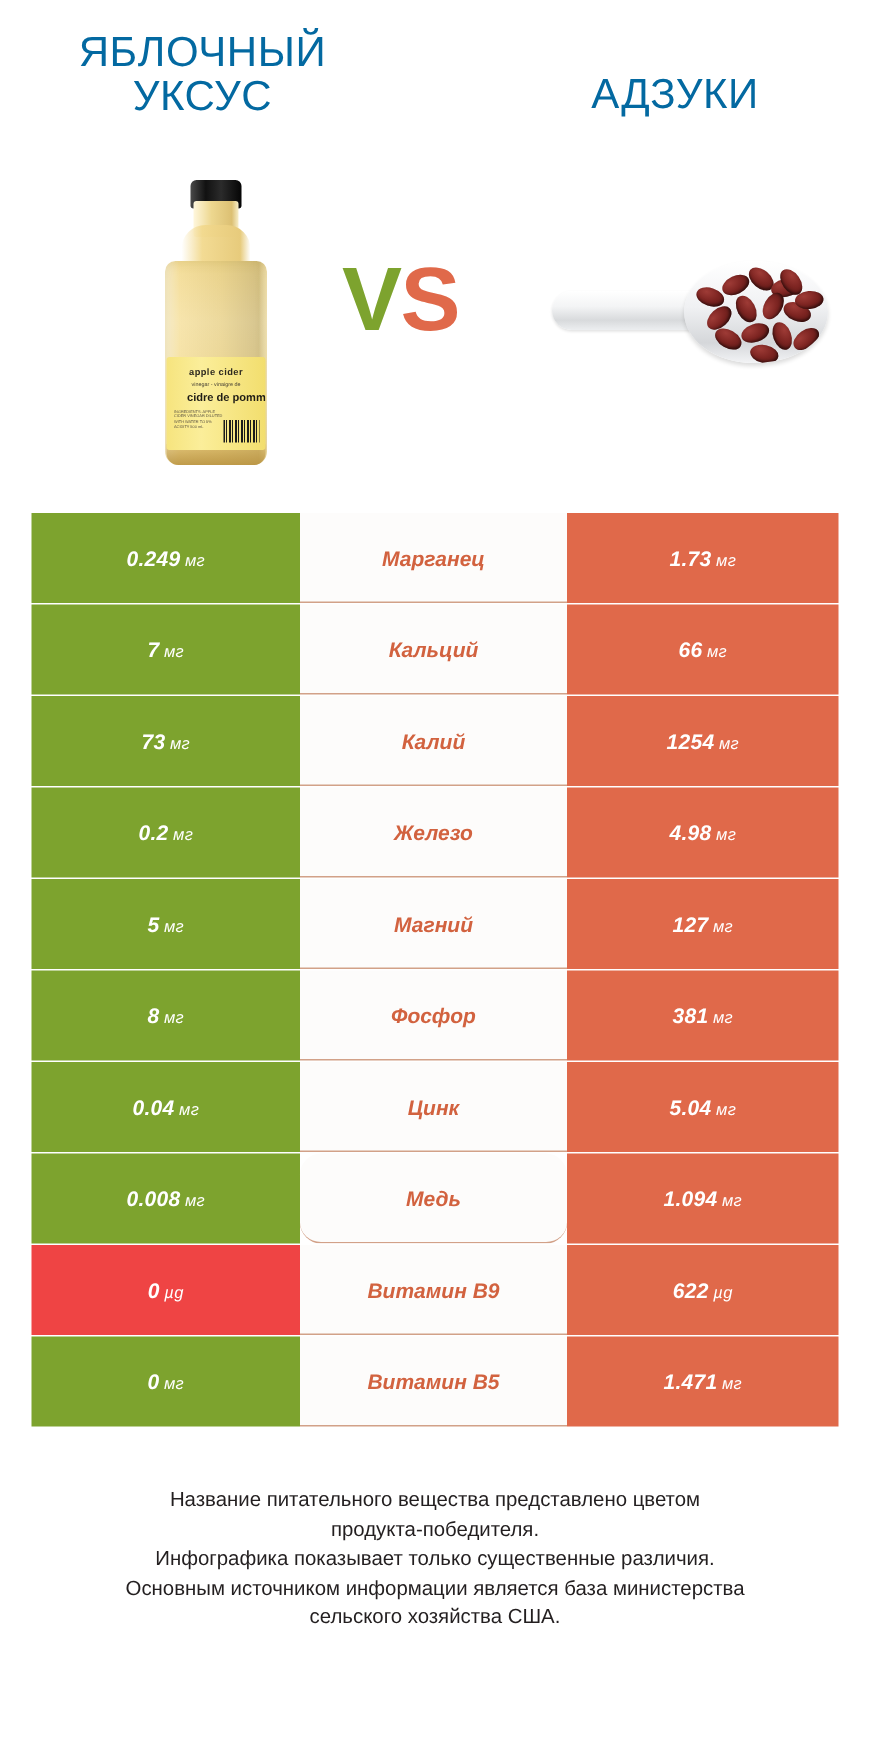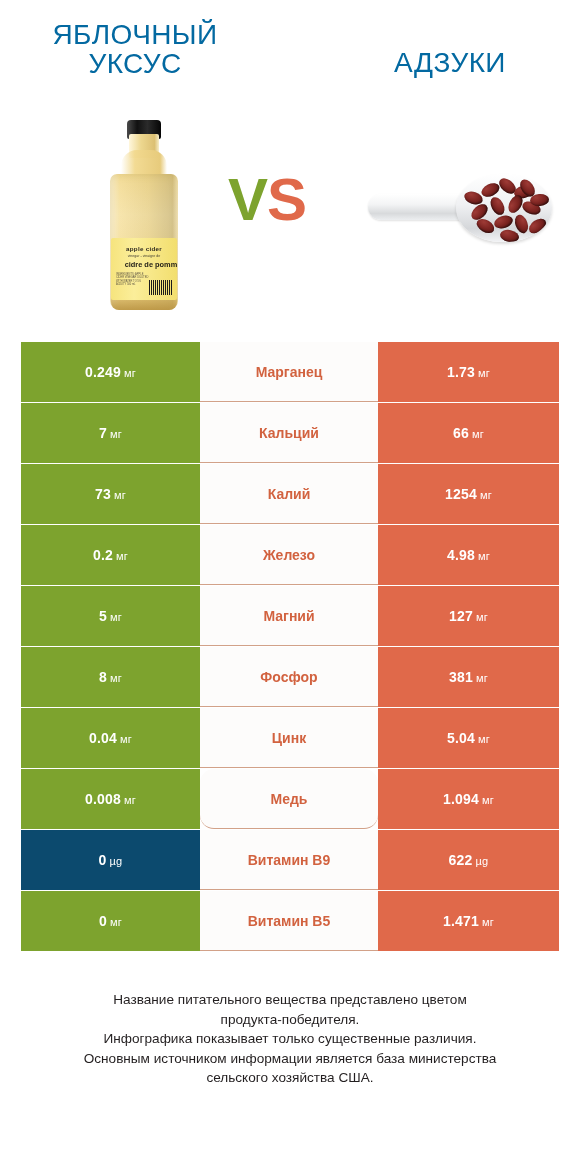--- a/index.html
+++ b/index.html
@@ -234,20 +234,21 @@
   .row {
     display: flex;
     height: 60px;
     margin-bottom: 1px;
   }
   .cell {
     display: flex;
     align-items: center;
     justify-content: center;
     box-sizing: border-box;
+    font-style: italic;
   }
   .cell-left {
     width: 179px;
     background: #7da32e;
     color: #ffffff;
   }
   .cell-mid {
     width: 178px;
     background: #fdfcfb;
     color: #d2623f;
@@ -424,21 +425,21 @@
         <span class="val">0.008<span class="unit">мг</span></span>
       </div>
       <div class="cell cell-mid" style="color: rgb(210, 98, 63); border-radius: 14px;">
         <span>Медь</span>
       </div>
       <div class="cell cell-right" style="background: rgb(224, 105, 74);">
         <span class="val">1.094<span class="unit">мг</span></span>
       </div>
     </div>
     <div class="row">
-      <div class="cell cell-left" style="background: #0c4a6e;">
+      <div class="cell cell-left" style="background: #ef4444;">
         <span class="val">0<span class="unit">µg</span></span>
       </div>
       <div class="cell cell-mid" style="color: rgb(210, 98, 63);">
         <span>Витамин B9</span>
       </div>
       <div class="cell cell-right" style="background: rgb(224, 105, 74);">
         <span class="val">622<span class="unit">µg</span></span>
       </div>
     </div>
     <div class="row">

